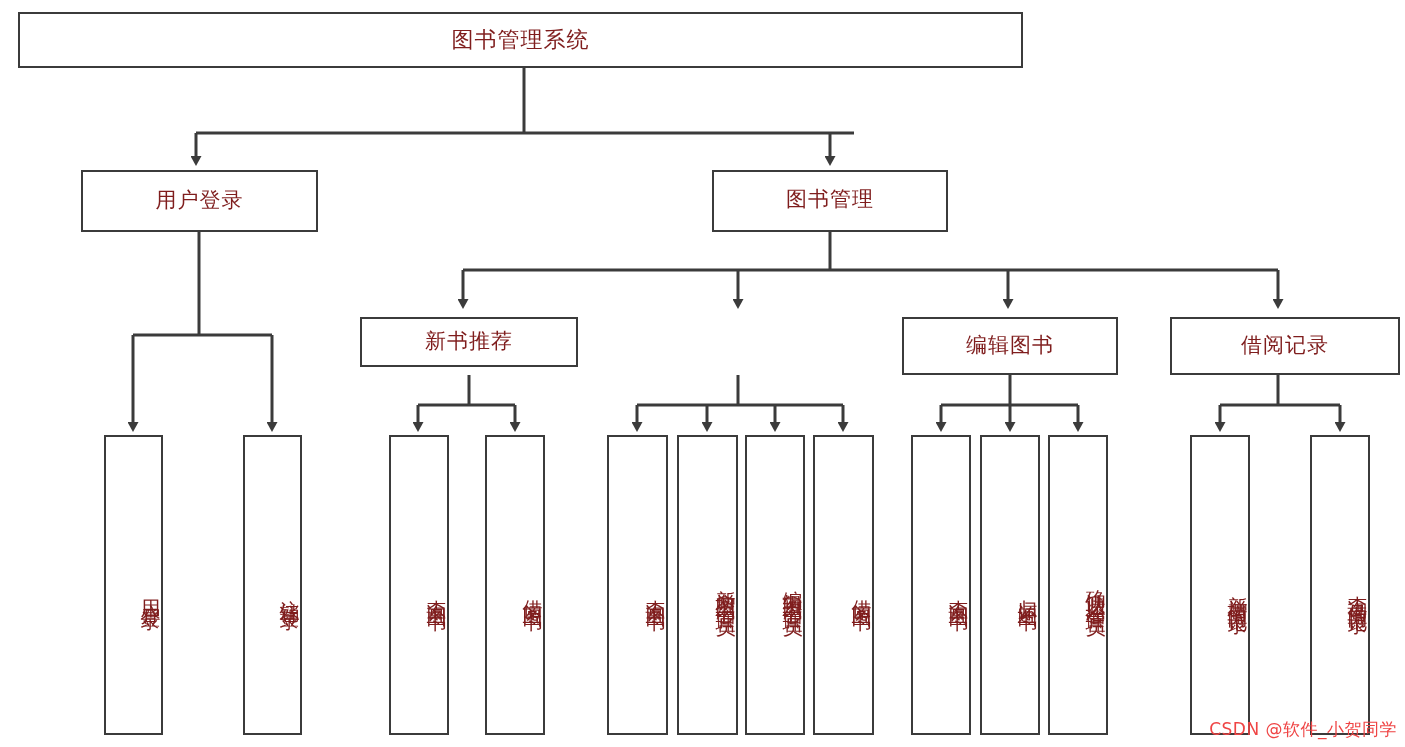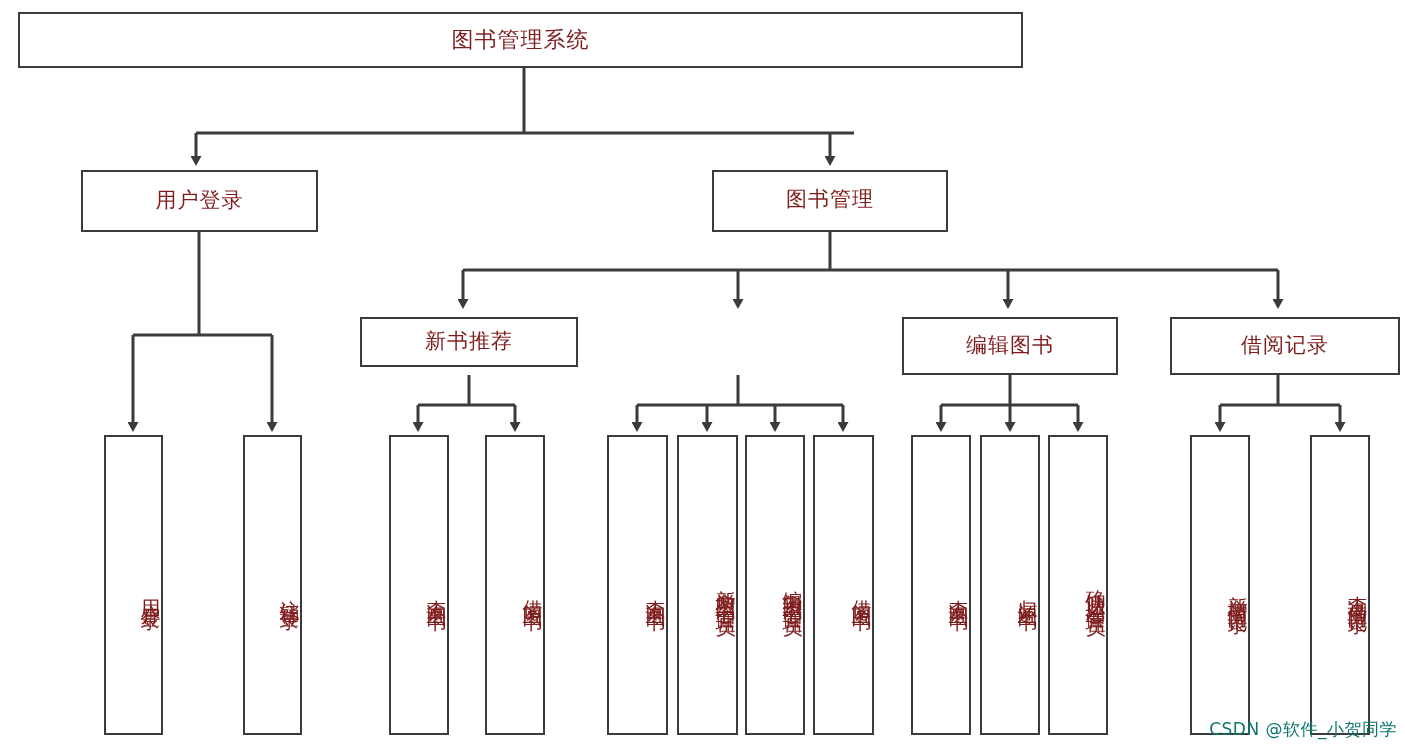--- a/index.html
+++ b/index.html
@@ -53,21 +53,21 @@
   }
   .node-v > span {
     writing-mode: vertical-rl;
     text-orientation: upright;
   }
   .watermark {
     position: absolute;
     right: 8px;
     bottom: 6px;
     font-size: 17px;
-    color: #0f766e;
+    color: #ef4444;
     letter-spacing: 0.5px;
     white-space: nowrap;
   }
 </style>
 </head>
 <body>
 
 <div id="diagram">
 
   <svg id="connectors" viewBox="0 0 1405 747" xmlns="http://www.w3.org/2000/svg">

